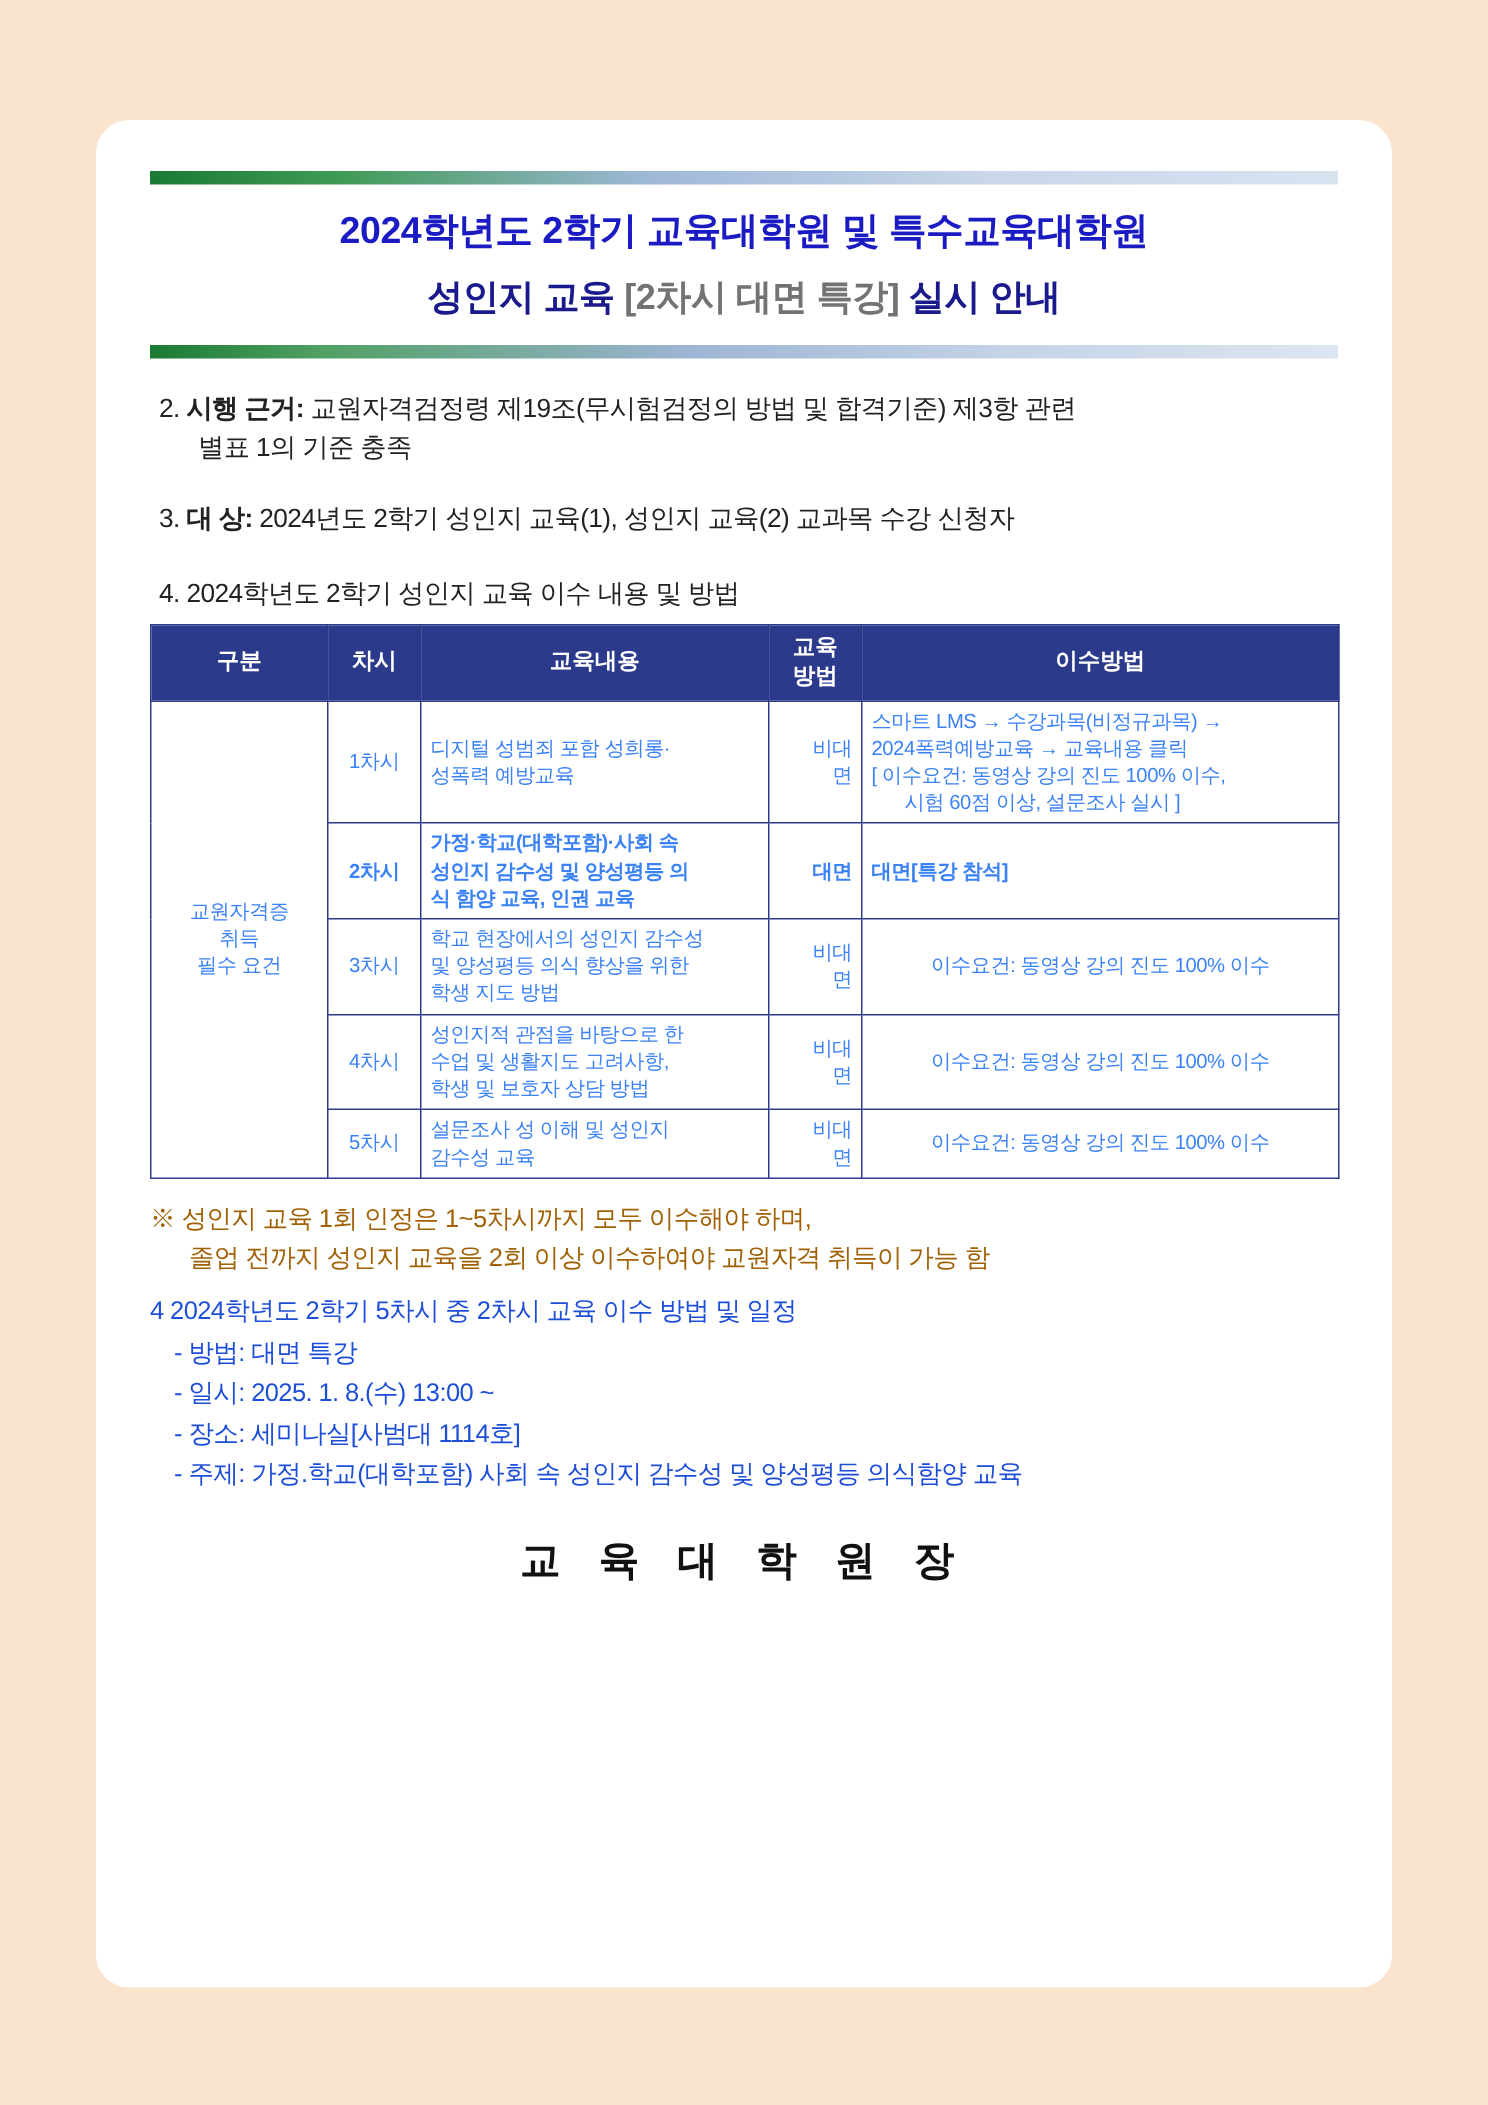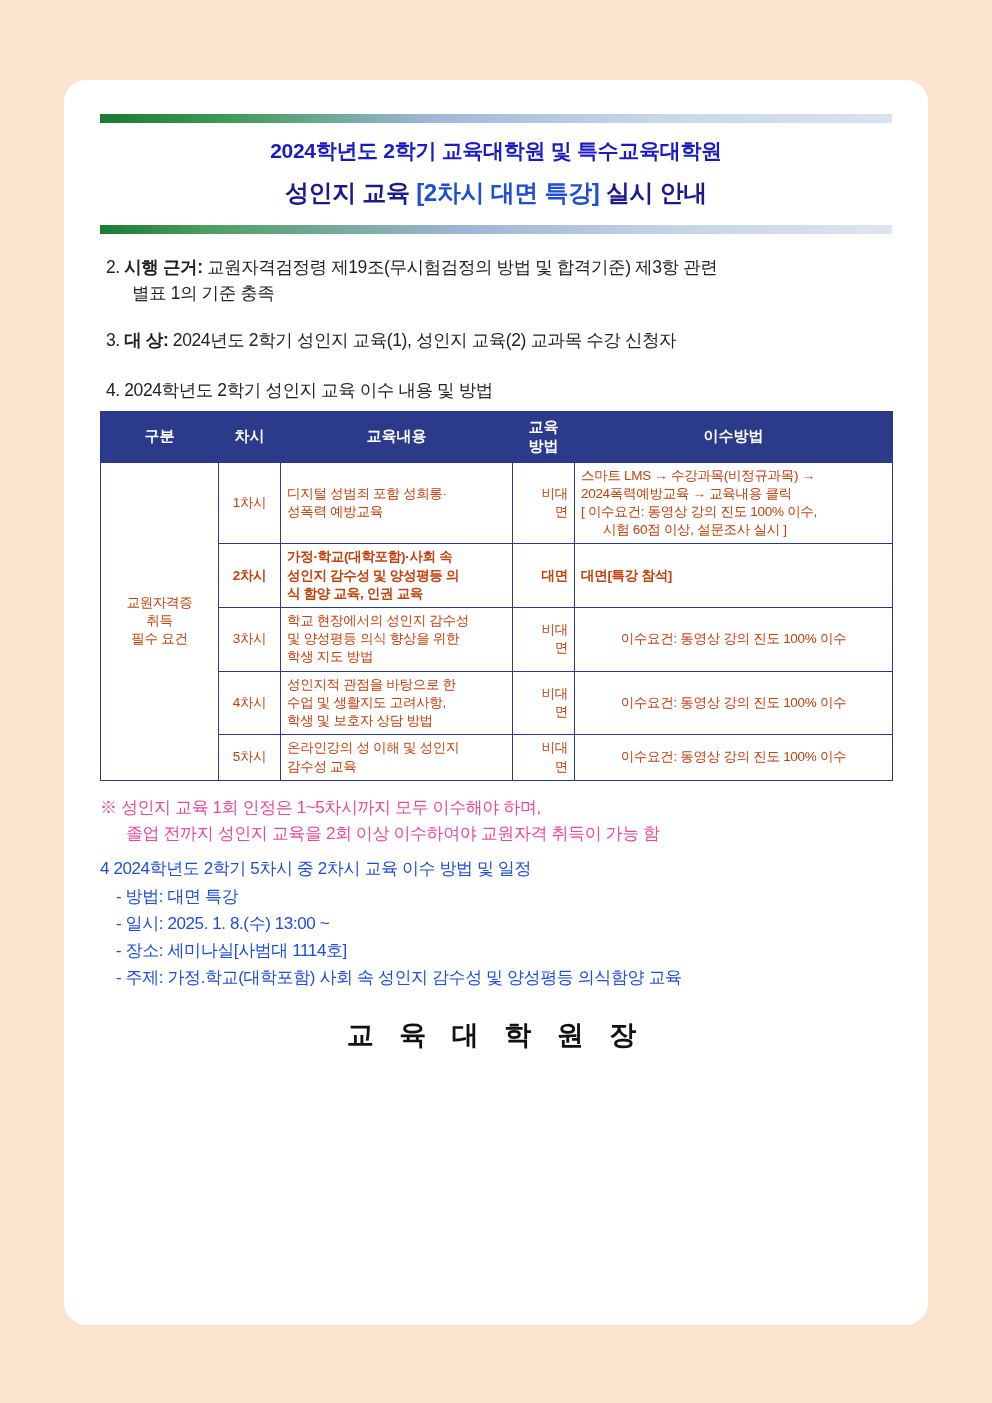--- a/index.html
+++ b/index.html
@@ -31,36 +31,36 @@
     width: 100%;
     background: linear-gradient(to right, #1a7a33 0%, #3f9a55 16%, #9fb8d8 42%, #c8d6e8 70%, #d8e3f0 100%);
     margin: 0 0 4px 0;
   }
   .hdr-bar.bottom {
     background: linear-gradient(to right, #1a7a33 0%, #4f9f62 14%, #9db4d3 45%, #c4d3e6 72%, #dde5f1 100%);
     margin: 6px 0 0 0;
   }
   .hdr-title {
     text-align: center;
-    font-size: 21px;
+    font-size: 25px;
     font-weight: bold;
     color: #1b1bc4;
     letter-spacing: -0.3px;
     padding: 10px 0 2px 0;
   }
   .hdr-title2 {
     text-align: center;
     font-size: 24px;
     font-weight: bold;
     color: #1a1a8c;
     letter-spacing: -0.3px;
     padding: 10px 0 10px 0;
   }
   .hdr-red {
-    color: #1d4ed8;
+    color: #737373;
   }
 
   
   .item {
     font-size: 17.5px;
     color: #222;
     line-height: 1.5;
     margin: 20px 0 0 6px;
     letter-spacing: -0.4px;
   }
@@ -92,40 +92,40 @@
     font-size: 15px;
     font-weight: bold;
     border: 1px solid #2c3a8c;
     padding: 6px 2px;
     text-align: center;
     line-height: 1.25;
   }
   table.main td {
     border: 1px solid #2c3a8c;
     font-size: 13.5px;
-    color: #c2410c;
+    color: #3b82f6;
     padding: 4px 6px;
     vertical-align: middle;
     line-height: 1.35;
     letter-spacing: -0.3px;
   }
   td.ctr { text-align: center; }
   td.blue { color: #1b3fa0; }
   td.red  { color: #e2001a; font-weight: bold; }
   td.vcell {
     text-align: center;
     font-size: 14.5px;
     line-height: 1.8;
   }
   td.method { font-size: 13.5px; text-align: right; line-height: 1.2; }
 
   
   .note {
     font-size: 17px;
-    color: #ec4899;
+    color: #a16207;
     margin-top: 14px;
     line-height: 1.55;
     letter-spacing: -0.4px;
   }
   .note .sub {
     display: block;
     margin-left: 26px;
   }
   .note-blue {
     font-size: 17px;
@@ -262,21 +262,21 @@
         </td>
         <td class="method">
           <span>비대</span><br>
           <span>면</span>
         </td>
         <td class="blue ctr">이수요건: 동영상 강의 진도 100% 이수</td>
       </tr>
       <tr>
         <td class="ctr">5차시</td>
         <td>
-          <span>온라인강의 성 이해 및 성인지</span><br>
+          <span>설문조사 성 이해 및 성인지</span><br>
           <span>감수성 교육</span>
         </td>
         <td class="method">
           <span>비대</span><br>
           <span>면</span>
         </td>
         <td class="blue ctr">이수요건: 동영상 강의 진도 100% 이수</td>
       </tr>
     </tbody>
   </table>

